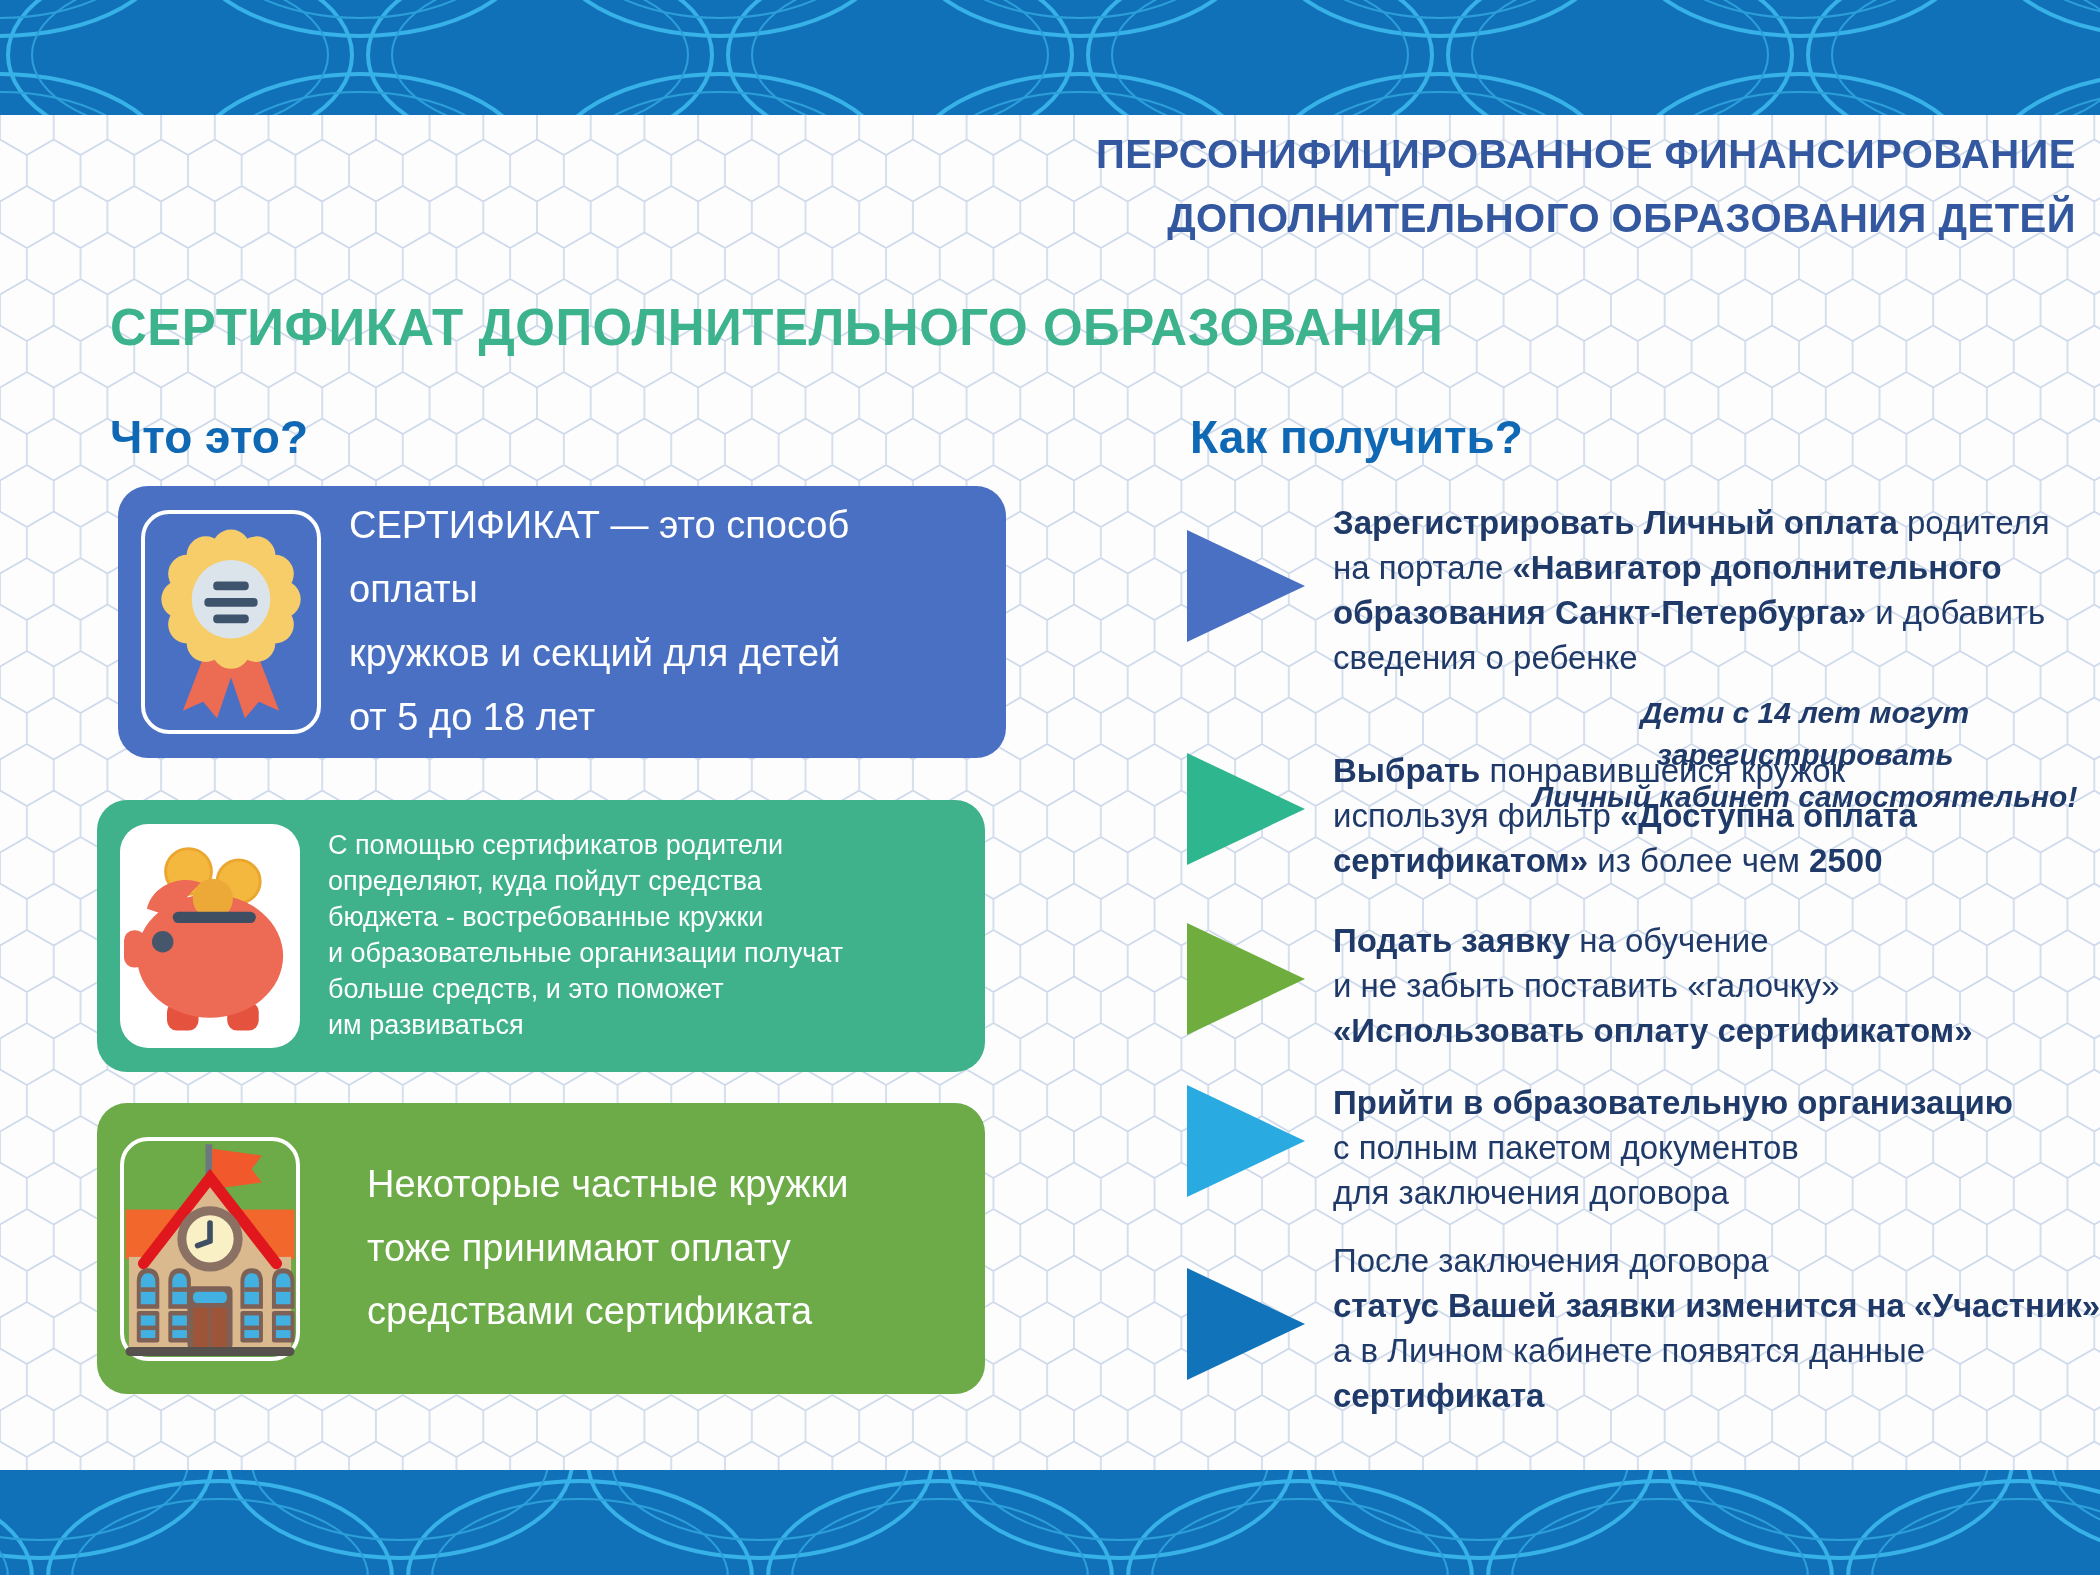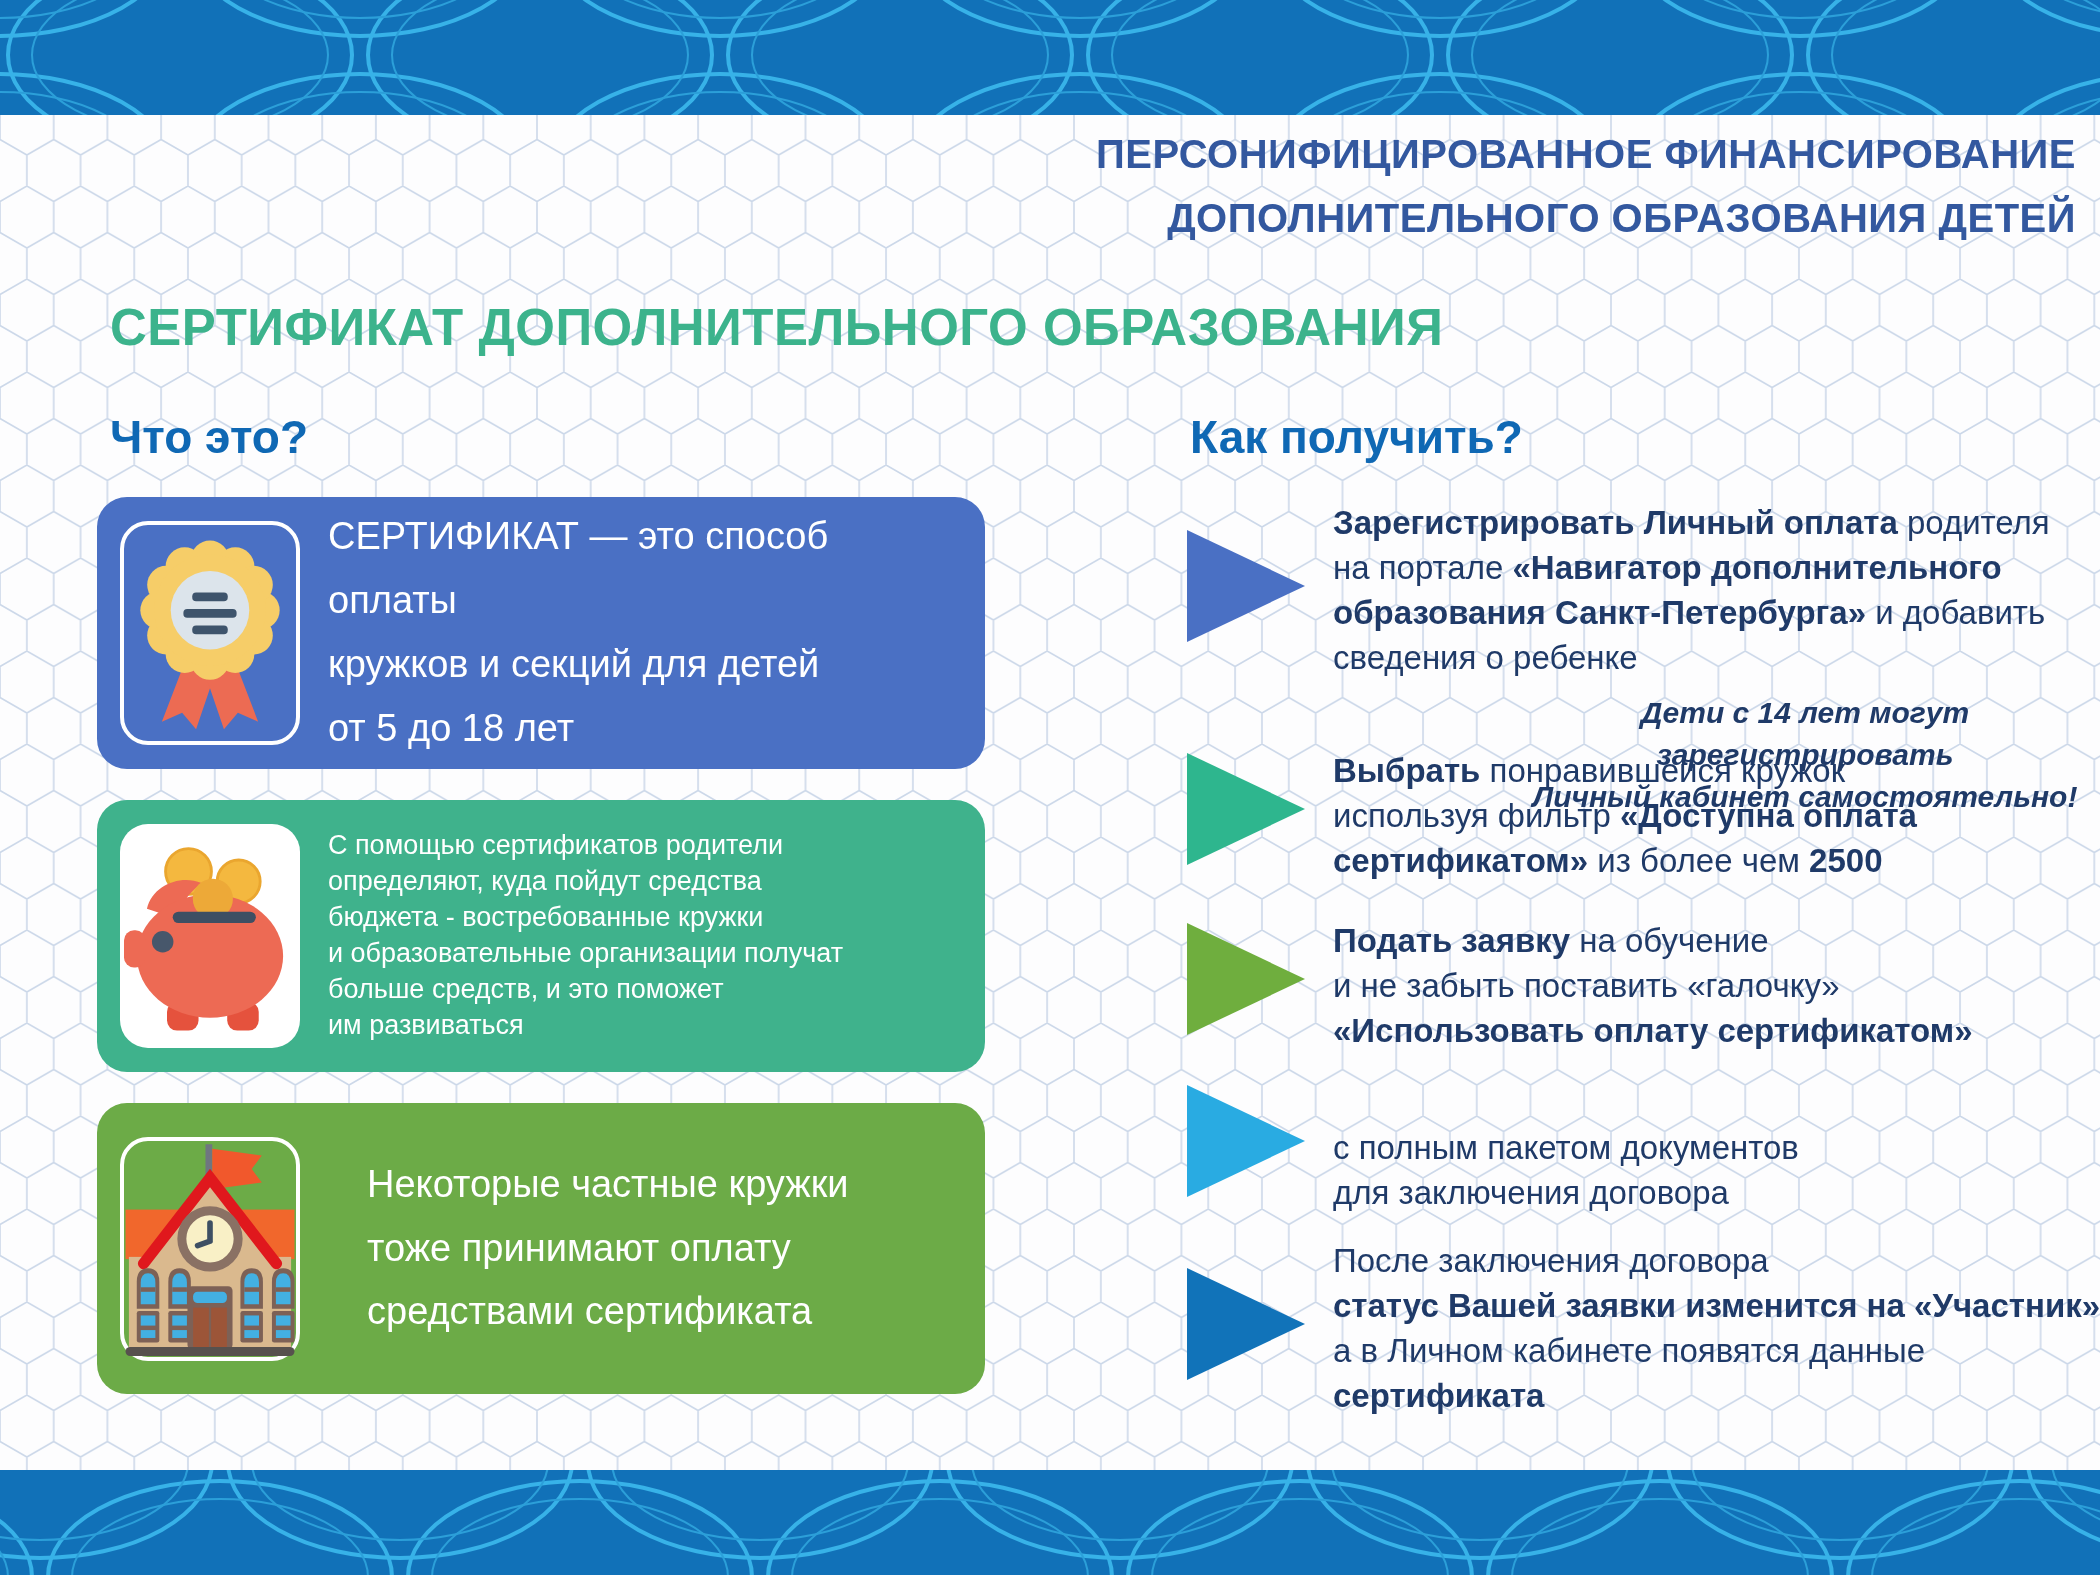--- a/index.html
+++ b/index.html
@@ -29,21 +29,21 @@
   }
   .what-heading{left:110px;top:410px;}
   .how-heading{left:1190px;top:410px;}
 
   
   .card{
     position:absolute;left:97px;width:888px;border-radius:30px;
     display:flex;align-items:center;box-sizing:border-box;
     padding:0 18px 0 23px;color:#fff;
   }
-  .card1{top:497px;height:272px;background:var(--c-card1,#4a70c4);}
+  .card1{top:486px;height:272px;background:var(--c-card1,#4a70c4);margin-left:21px;}
   .card2{top:800px;height:272px;background:var(--c-card2,#3fb28c);}
   .card3{top:1103px;height:291px;background:var(--c-card3,#6cab47);gap:39px;}
   .icon-box{
     width:180px;height:224px;border-radius:28px;flex:0 0 auto;
     display:flex;align-items:center;justify-content:center;box-sizing:border-box;
   }
   .icon-box.outlined{border:4px solid #fff;}
   .icon-box.filled{background:#fff;}
   .card-text{
     margin:0 0 0 28px;white-space:pre-line;font-size:38px;line-height:1.68;
@@ -298,21 +298,21 @@
       <div class="texts">
         <p class="step-text"><b>Подать заявку</b><span> на обучение
 и не забыть поставить «галочку»
 </span><b>«Использовать оплату сертификатом»</b></p>
       </div>
     </div>
 
     <div class="step step4">
       <div class="arrow arrow4"></div>
       <div class="texts">
-        <p class="step-text"><span>
+        <p class="step-text"><b>Прийти в образовательную организацию</b><span>
 с полным пакетом документов
 для заключения договора</span></p>
       </div>
     </div>
 
     <div class="step step5">
       <div class="arrow arrow5"></div>
       <div class="texts">
         <p class="step-text"><span>После заключения договора
 </span><b>статус Вашей заявки изменится на «Участник»</b><span>,

